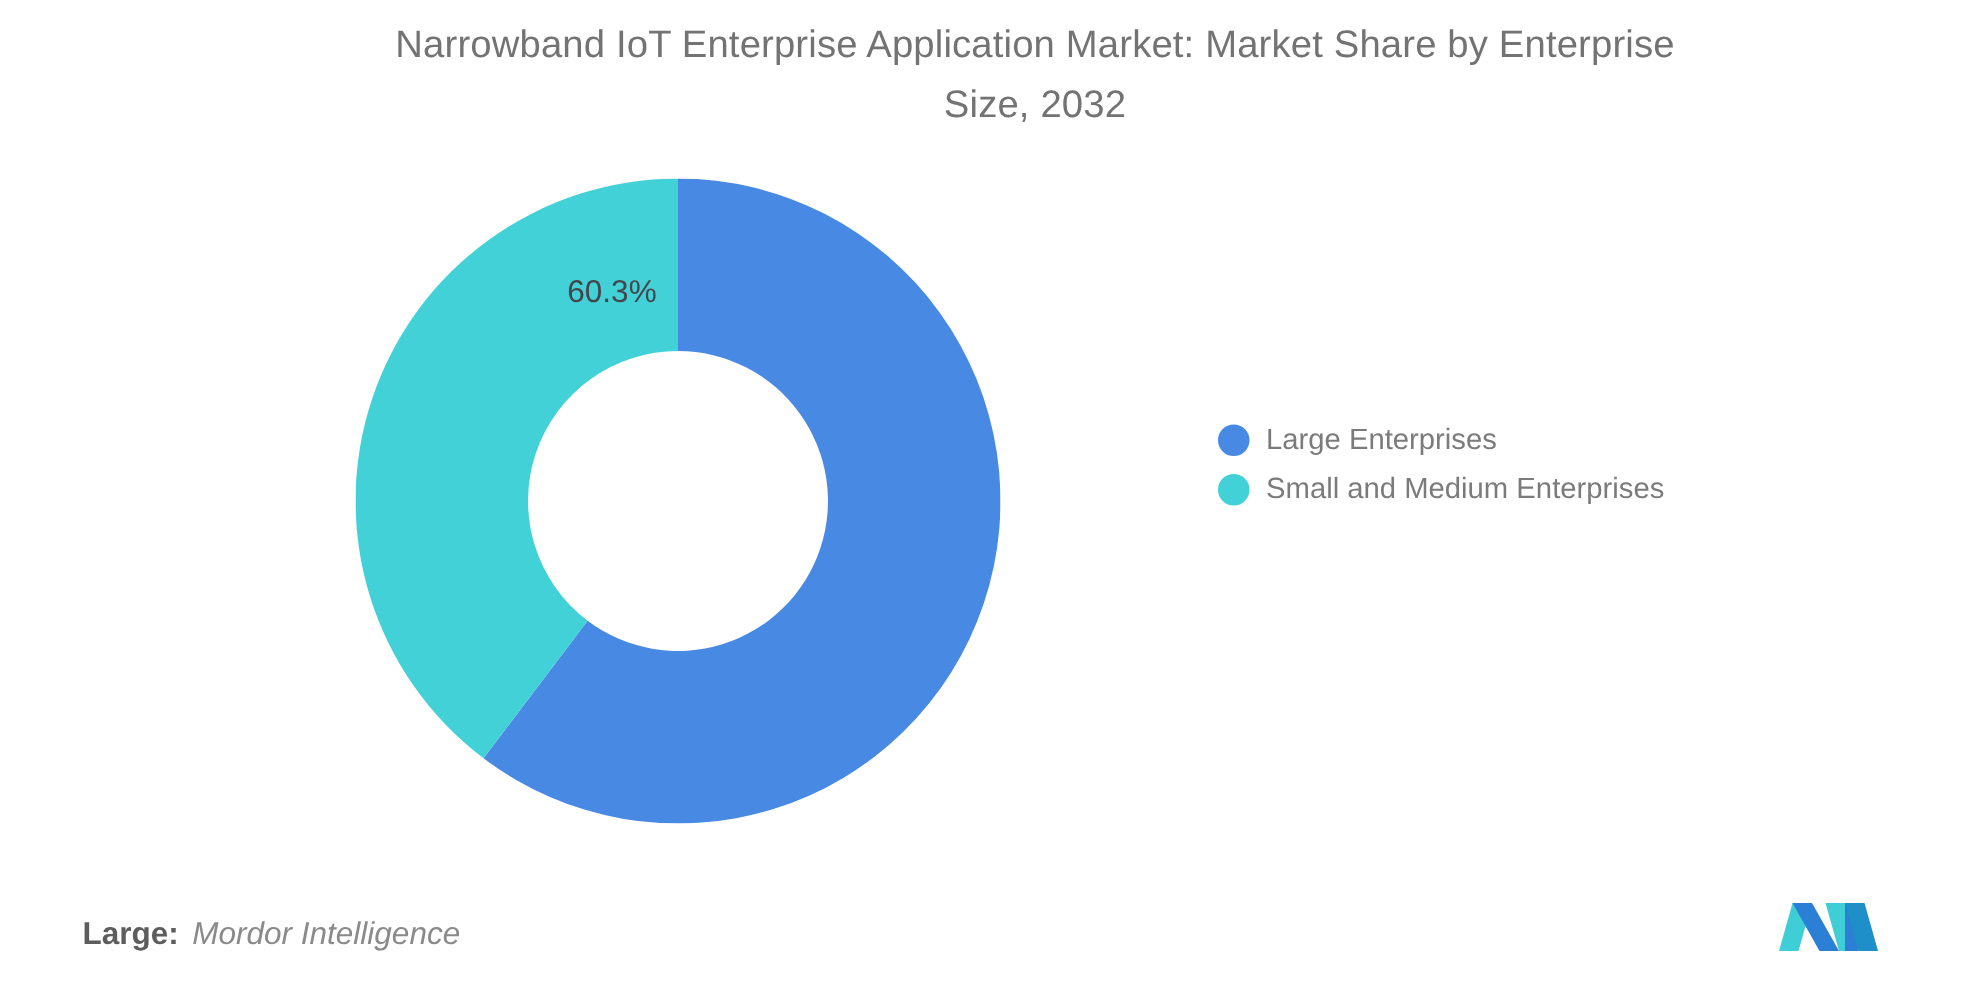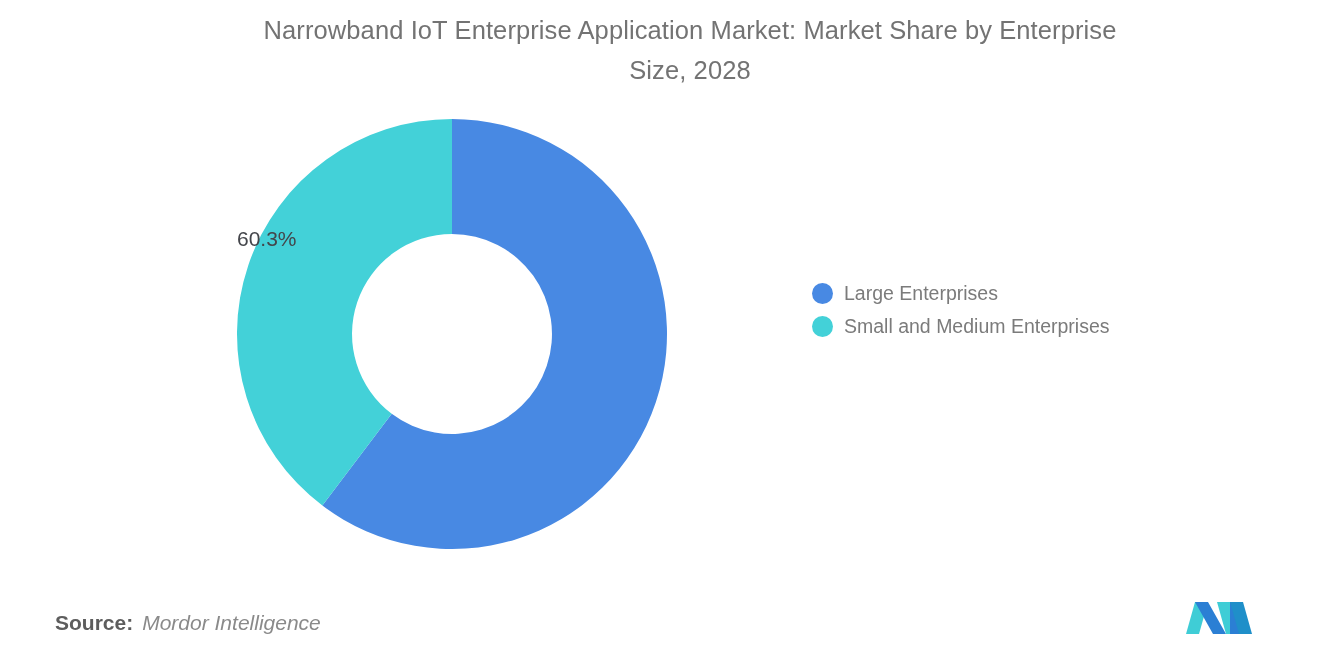--- a/index.html
+++ b/index.html
@@ -40,26 +40,25 @@
   #donut-svg {
     display: block;
     width: 430px;
     height: 430px;
   }
   #slice-label-large {
     position: absolute;
     left: 0px;
     top: 64px;
     width: 342px;
-    text-align: left;
+    text-align: center;
     font-size: 21px;
     color: #44464b;
     font-family: "Liberation Sans", sans-serif;
     pointer-events: none;
-    margin-top: 44px;
   }
 
   
   #legend {
     position: absolute;
     left: 812px;
     top: 282px;
     display: flex;
     flex-direction: column;
     gap: 10px;
@@ -111,21 +110,21 @@
     width: 66px;
     height: 40px;
   }
   #brand-logo svg { display: block; }
 </style>
 </head>
 <body>
 
 <div id="chart-title">
   <div>Narrowband IoT Enterprise Application Market: Market Share by Enterprise</div>
-  <div>Size, 2028</div>
+  <div>Size, 2032</div>
 </div>
 
 <div id="donut-chart-area">
   <svg id="donut-svg" viewBox="0 0 430 430" xmlns="http://www.w3.org/2000/svg">
     <g id="donut-slices">
         <path d="M 215 0 A 215 215 0 1 1 85.37014853685974 386.5258045007928 L 154.72211906963977 294.7594990928687 A 99.97500000000001 99.97500000000001 0 1 0 215 115.02499999999999 Z" fill="#4889e3"></path>
         <path d="M 85.37014853685974 386.5258045007928 A 215 215 0 0 1 214.99999999999997 0 L 214.99999999999997 115.02499999999999 A 99.97500000000001 99.97500000000001 0 0 0 154.72211906963977 294.7594990928687 Z" fill="#43d1d8"></path>
       </g>
   </svg>
   <div id="slice-label-large">60.3%</div>
@@ -136,21 +135,21 @@
     <span class="legend-swatch" style="background:#4889e3"></span>
     <span class="legend-label">Large Enterprises</span>
   </div>
   <div class="legend-item">
     <span class="legend-swatch" style="background:#43d1d8"></span>
     <span class="legend-label">Small and Medium Enterprises</span>
   </div>
 </div>
 
 <div id="source-line">
-  <span id="source-label">Source:</span>
+  <span id="source-label">Large:</span>
   <span id="source-value">Mordor Intelligence</span>
 </div>
 
 <div id="brand-logo">
   <svg width="66" height="40" viewBox="0 0 66 40" xmlns="http://www.w3.org/2000/svg">
     <polygon points="0,36 9,4 22,4 13,36" fill="#3fcdd6"></polygon>
     <polygon points="9,4 22,4 40,36 27,36" fill="#2b7fd4"></polygon>
     <polygon points="40,36 31,4 44,4 53,36" fill="#3fcdd6"></polygon>
     <polygon points="44,4 53,4 53,36 44,36" fill="#2b7fd4"></polygon>
     <polygon points="53,4 66,4 66,36 53,36" fill="#ffffff"></polygon>

